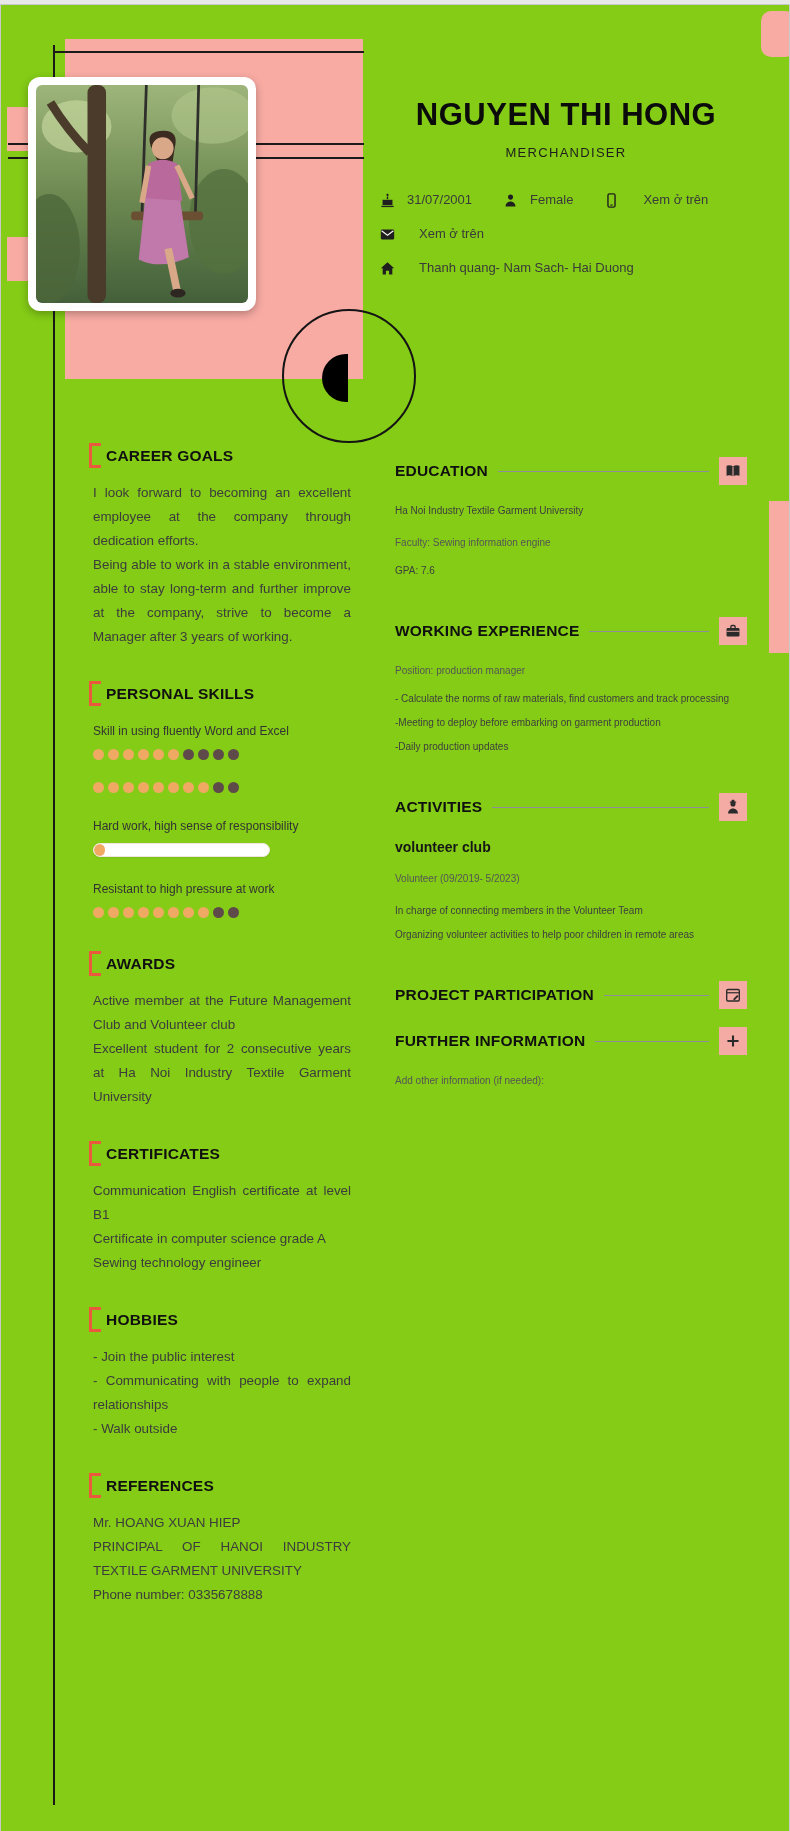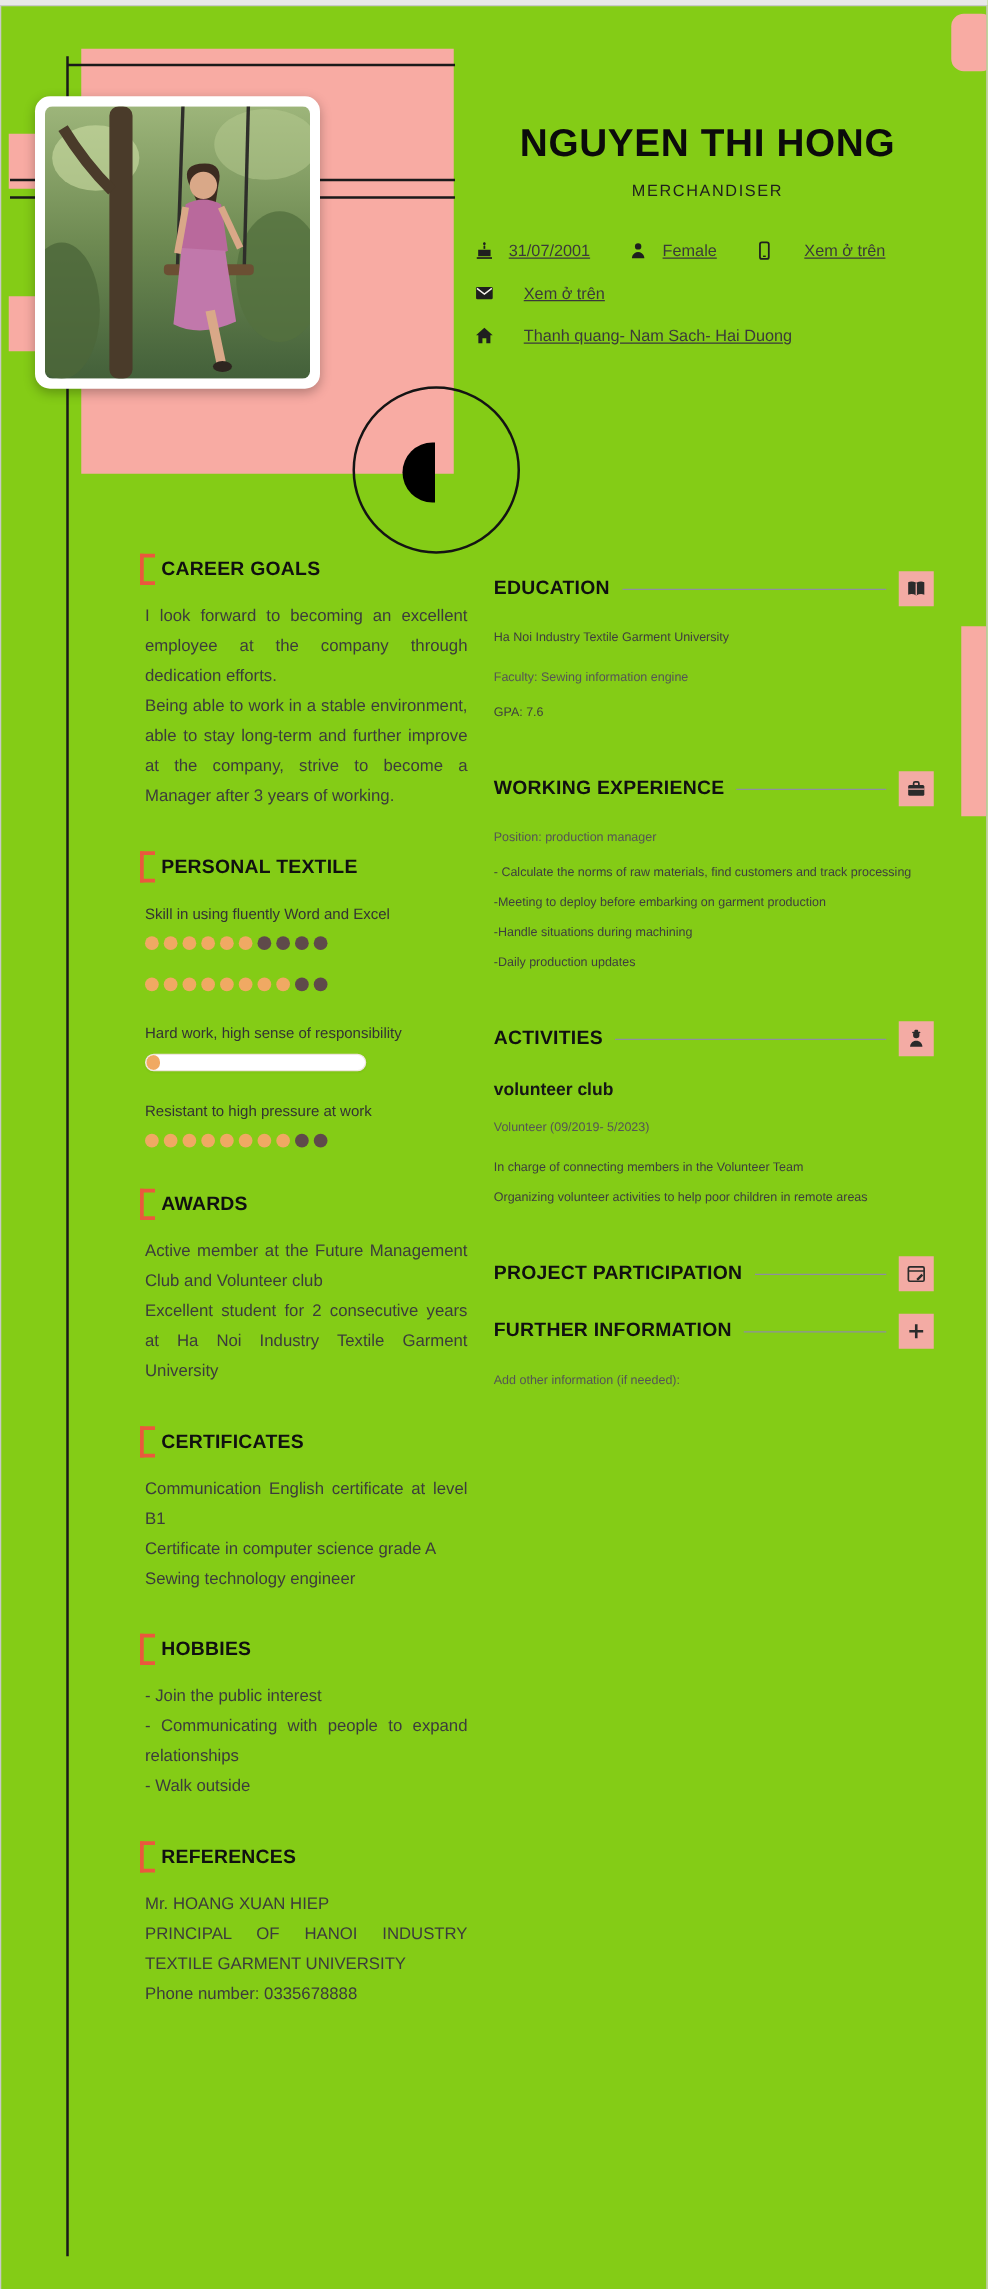--- a/index.html
+++ b/index.html
@@ -25,26 +25,26 @@
          padding:8px;box-shadow:0 3px 9px rgba(0,0,0,.28);z-index:5;box-sizing:border-box;}
   .photo-inner{width:100%;height:100%;border-radius:6px;overflow:hidden;}
   .photo-inner svg{display:block;width:100%;height:100%;}
 
   
   .header{position:absolute;left:378px;top:92px;width:374px;z-index:3;}
   .name{font-size:31px;font-weight:bold;color:#0b0b0b;text-align:center;letter-spacing:.5px;}
   .role{margin-top:12px;text-align:center;font-size:13px;letter-spacing:1.3px;color:#1e1e1e;}
   .contact{margin-top:32px;font-size:13px;color:#3a3a3a;}
   .c-row{display:flex;align-items:center;margin-bottom:17px;}
-  .c-item{display:flex;align-items:center;margin-right:30px;text-decoration:underline;}
+  .c-item{display:flex;align-items:flex-start;margin-right:30px;}
   .c-item:last-child{margin-right:0;gap:12px;}
   .c-item svg{width:17px;height:17px;fill:#1f1f1f;margin-right:11px;flex:0 0 auto;}
 
   
-  .col-left{position:absolute;left:115px;top:442px;width:258px;z-index:3;}
+  .col-left{position:absolute;left:92px;top:442px;width:258px;z-index:3;}
   .col-right{position:absolute;left:394px;top:452px;width:352px;z-index:3;}
 
   
   .l-sec{margin-bottom:36px;}
   .l-head{position:relative;padding-left:13px;margin-bottom:16px;font-weight:bold;font-size:15.5px;color:#101010;letter-spacing:.2px;}
   .bracket{position:absolute;left:-4px;top:-4px;width:9px;height:19px;border:3px solid #ea593d;border-right:none;}
   .l-body{font-size:13.4px;line-height:24px;color:#3c3c3c;text-align:justify;}
   .l-body p{margin:0;}
   .skill{margin-bottom:20px;}
   .skill-name{font-size:12px;line-height:24px;color:#333;}
@@ -177,21 +177,21 @@
       </div>
       <div class="l-body">
         <p>I look forward to becoming an excellent employee at the company through dedication efforts.</p>
         <p>Being able to work in a stable environment, able to stay long-term and further improve at the company, strive to become a Manager after 3 years of working.</p>
       </div>
     </div>
 
     <div class="l-sec">
       <div class="l-head">
         <span class="bracket"></span>
-        <span>PERSONAL TEXTILE</span>
+        <span>PERSONAL SKILLS</span>
       </div>
       <div class="skill">
         <div class="skill-name">Skill in using fluently Word and Excel</div>
         <div class="skill-meter">
             <span class="dot dot-on"></span>
             <span class="dot dot-on"></span>
             <span class="dot dot-on"></span>
             <span class="dot dot-on"></span>
             <span class="dot dot-on"></span>
             <span class="dot dot-on"></span>
@@ -315,21 +315,20 @@
           <svg viewBox="0 0 24 24">
             <rect x="3.4" y="8" width="17.2" height="11.4" rx="1.6"></rect>
             <path d="M9.2 8V6.2c0-.9.7-1.6 1.6-1.6h2.4c.9 0 1.6.7 1.6 1.6V8" fill="none" stroke="#2b2b2b" stroke-width="1.8"></path>
             <path d="M3.4 12.4h17.2" stroke="#f3aba4" stroke-width="1.2" fill="none"></path>
           </svg>
         </span>
       </div>
       <p class="r-line muted mb4">Position: production manager</p>
       <p class="r-line r-just">- Calculate the norms of raw materials, find customers and track processing</p>
       <p class="r-line r-just">-Meeting to deploy before embarking on garment production</p>
-      <p class="r-line r-just">-Handle situations during machining</p>
       <p class="r-line r-just">-Daily production updates</p>
     </div>
 
     <div class="r-sec">
       <div class="r-head">
         <span class="r-head-text">ACTIVITIES</span>
         <span class="rule"></span>
         <span class="icon-box">
           <svg viewBox="0 0 24 24">
             <circle cx="12" cy="8" r="3.4"></circle>

